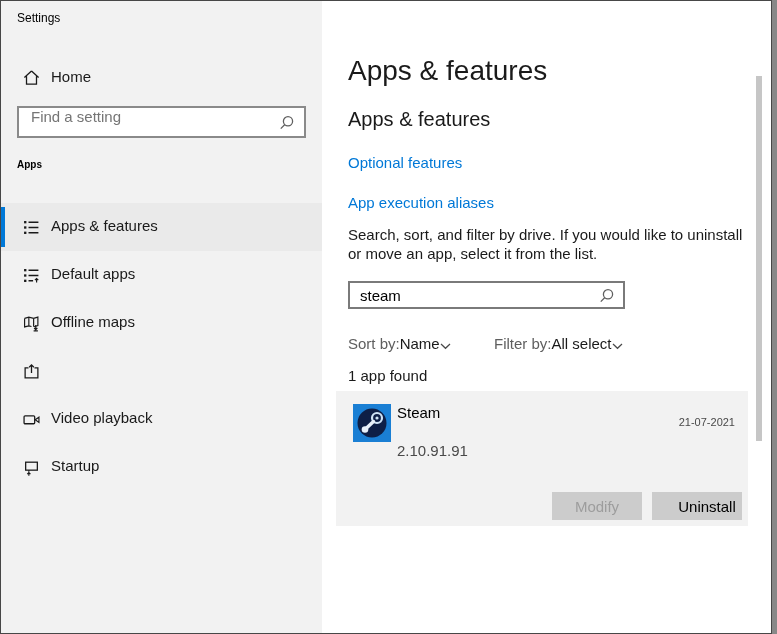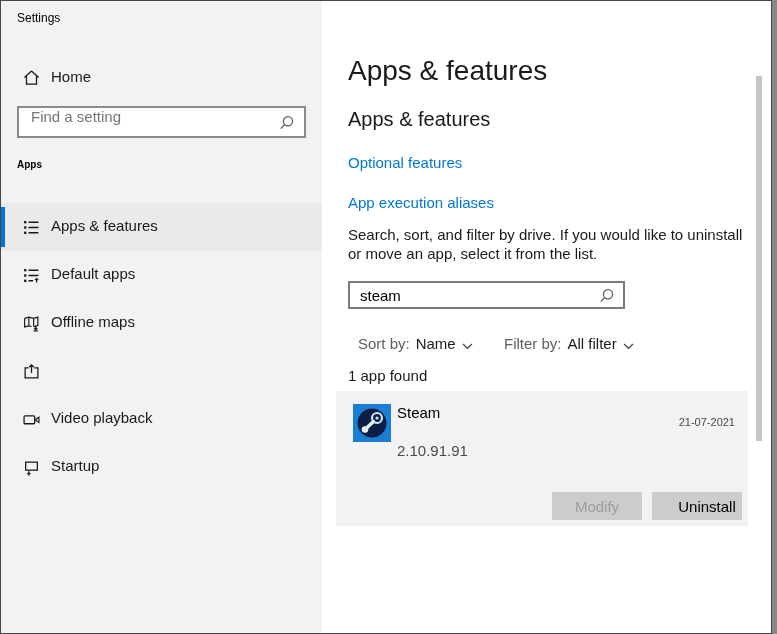--- a/index.html
+++ b/index.html
@@ -52,21 +52,21 @@
     position:absolute; left:26px; top:280px; width:277px; height:28px;
     background:#fff; border:2px solid #7a7a7a;
   }
   .main-search input {
     position:absolute; left:0; top:0; width:100%; height:100%;
     border:none; outline:none; background:transparent;
     font-family:inherit; font-size:15px; color:#000; padding:0 30px 0 10px;
   }
   .main-search .search-glyph { position:absolute; right:8px; top:5px; }
   .dropdown-row { position:absolute; top:332px; left:26px; height:20px; font-size:15px; }
-  .dropdown { position:absolute; top:0; display:flex; align-items:center; gap:6px; cursor:pointer; white-space:nowrap;margin-left:10px; }
+  .dropdown { position:absolute; top:0; display:flex; align-items:center; cursor:pointer; white-space:nowrap; }
   .dd-sort { left:0; }
   .dd-filter { left:146px; }
   .dd-label { color:#5e5e5e; }
   .dd-value { color:#1a1a1a; }
   .dd-chevron { margin-top:3px; }
   .result-count { position:absolute; left:26px; top:366px; font-size:15px; color:#1a1a1a; }
   
   .app-entry { position:absolute; left:14px; top:390px; width:412px; height:135px; background:#f2f2f2; cursor:pointer; }
   .app-icon { position:absolute; left:17px; top:13px; width:38px; height:38px; }
   .app-name { position:absolute; left:61px; top:13px; font-size:15px; color:#000; }
@@ -223,21 +223,21 @@
         <span class="dd-label">Sort by:</span>
         <span class="dd-value">Name</span>
         <span class="dd-chevron">
           <svg width="11" height="7" viewBox="0 0 11 7">
               <polyline points="1,1 5.5,5.3 10,1" fill="none" stroke="#4a4a4a" stroke-width="1.2"></polyline>
             </svg>
         </span>
       </div>
       <div class="dropdown dd-filter">
         <span class="dd-label">Filter by:</span>
-        <span class="dd-value">All filter</span>
+        <span class="dd-value">All select</span>
         <span class="dd-chevron">
           <svg width="11" height="7" viewBox="0 0 11 7">
               <polyline points="1,1 5.5,5.3 10,1" fill="none" stroke="#4a4a4a" stroke-width="1.2"></polyline>
             </svg>
         </span>
       </div>
     </div>
 
     <div class="result-count">1 app found</div>
 

